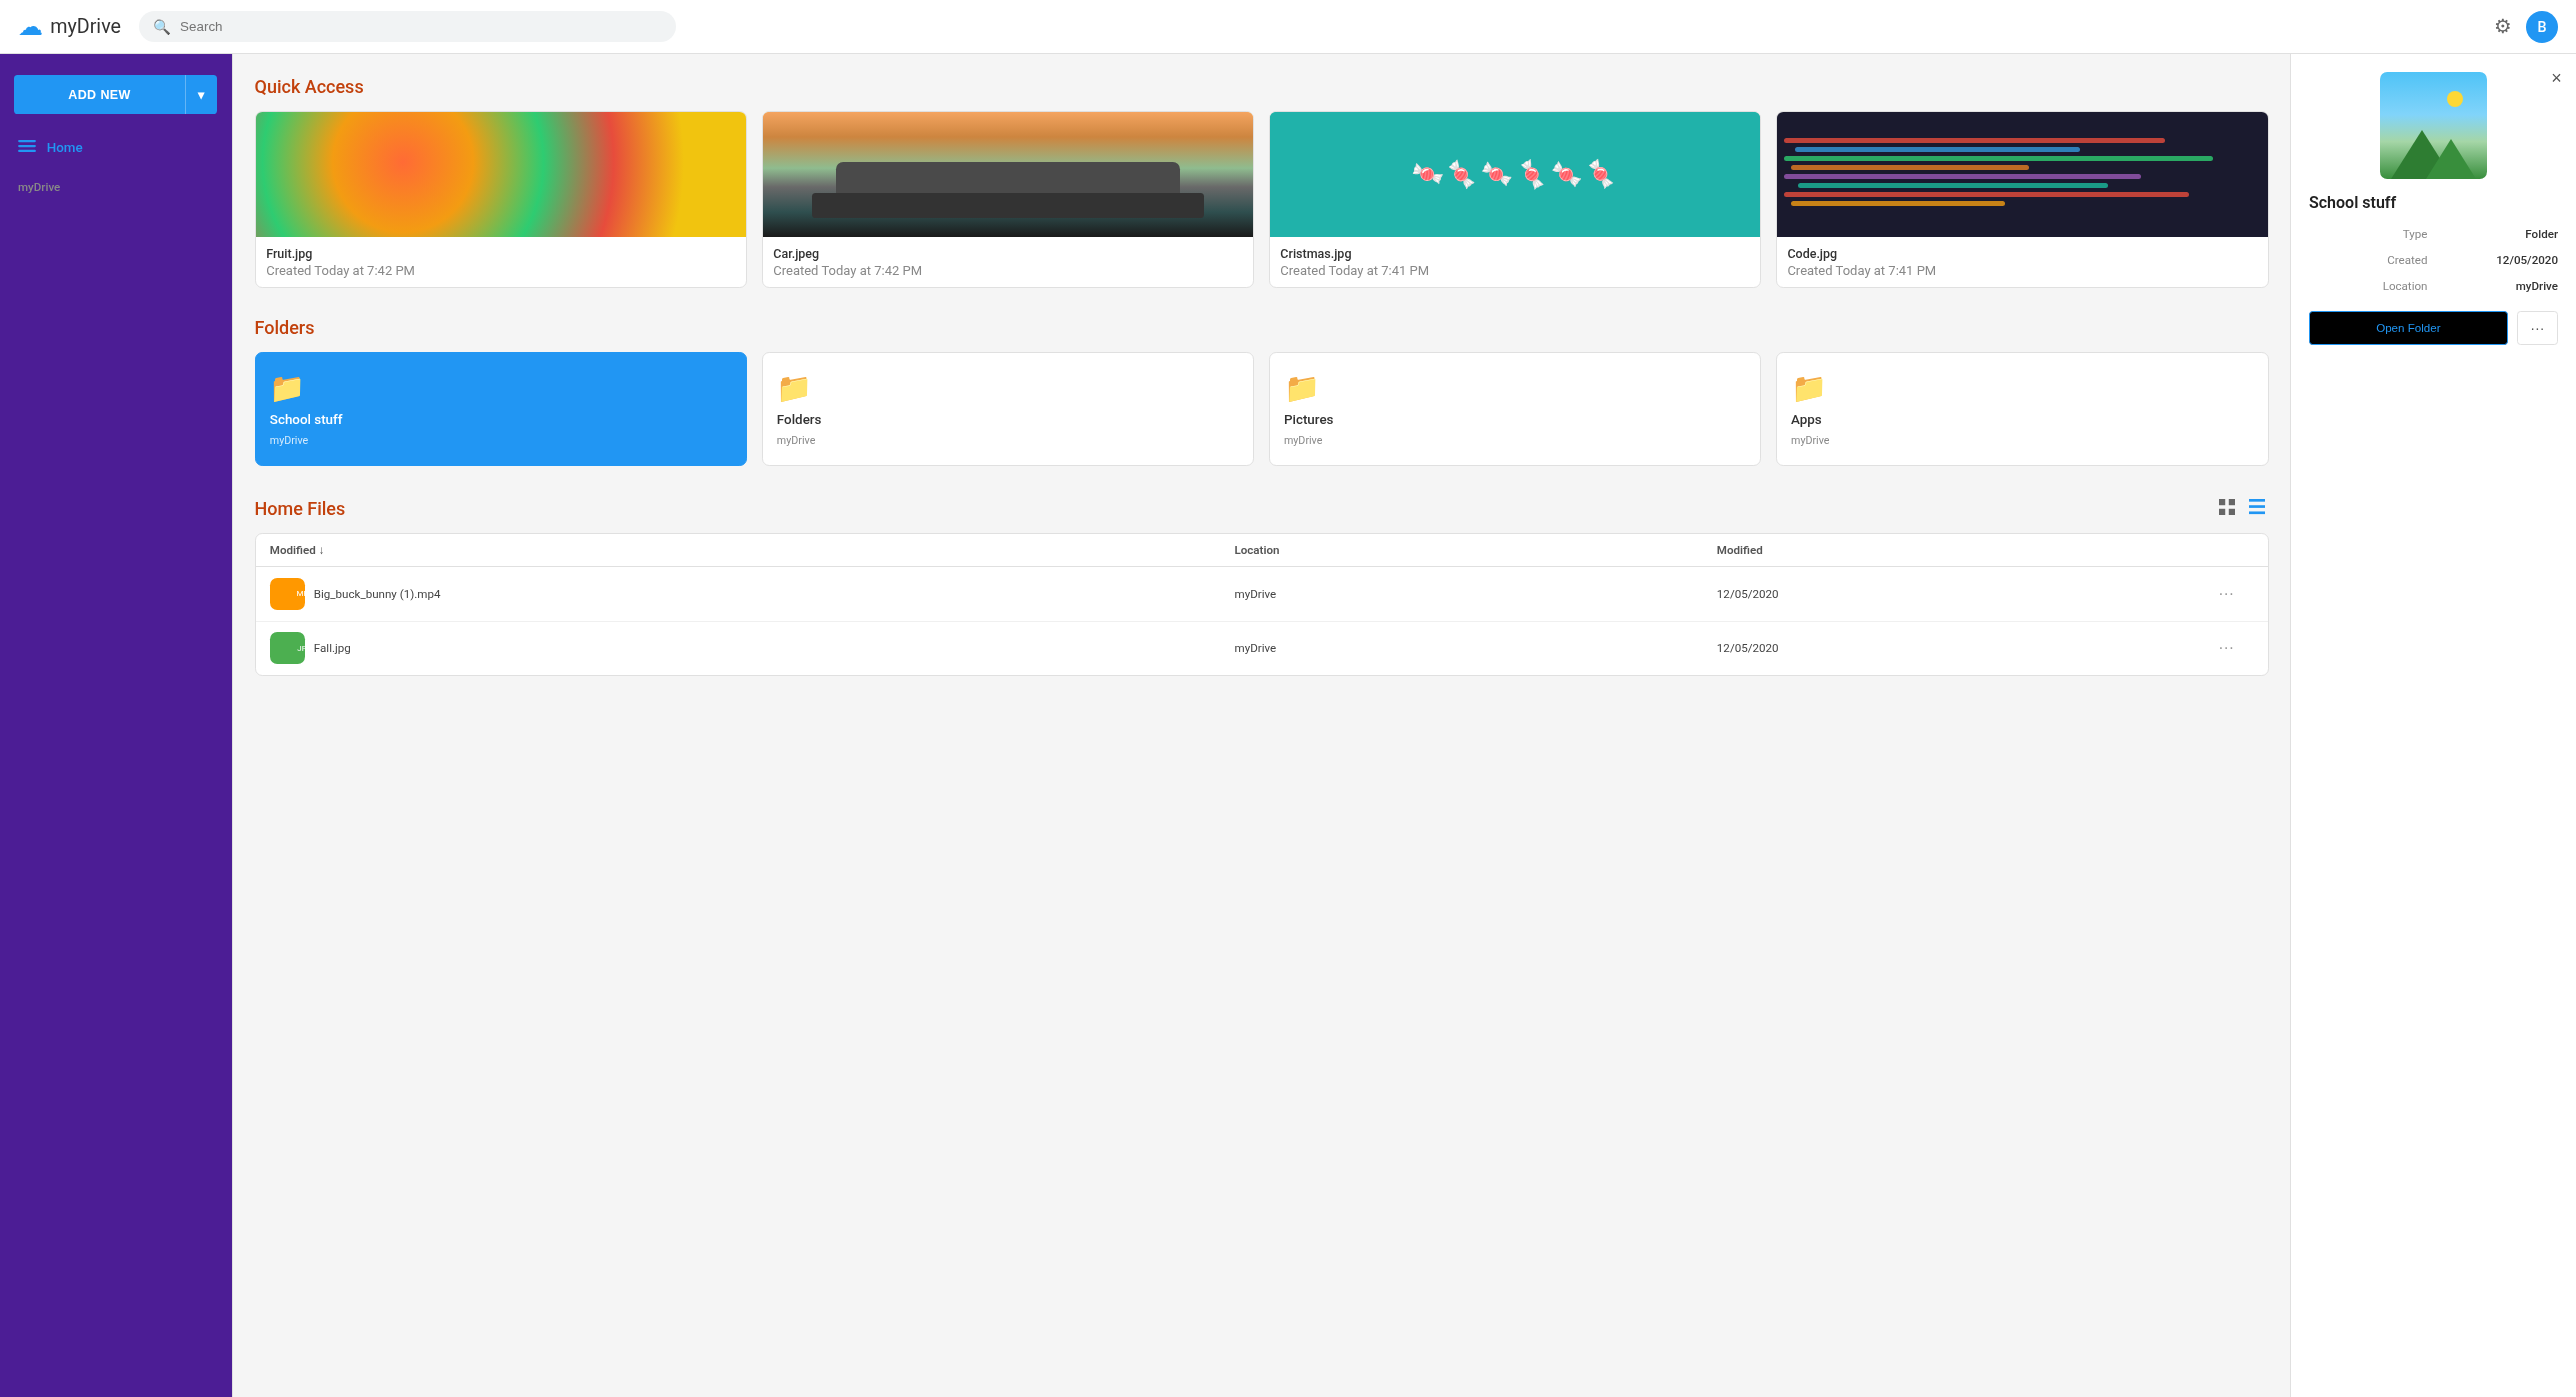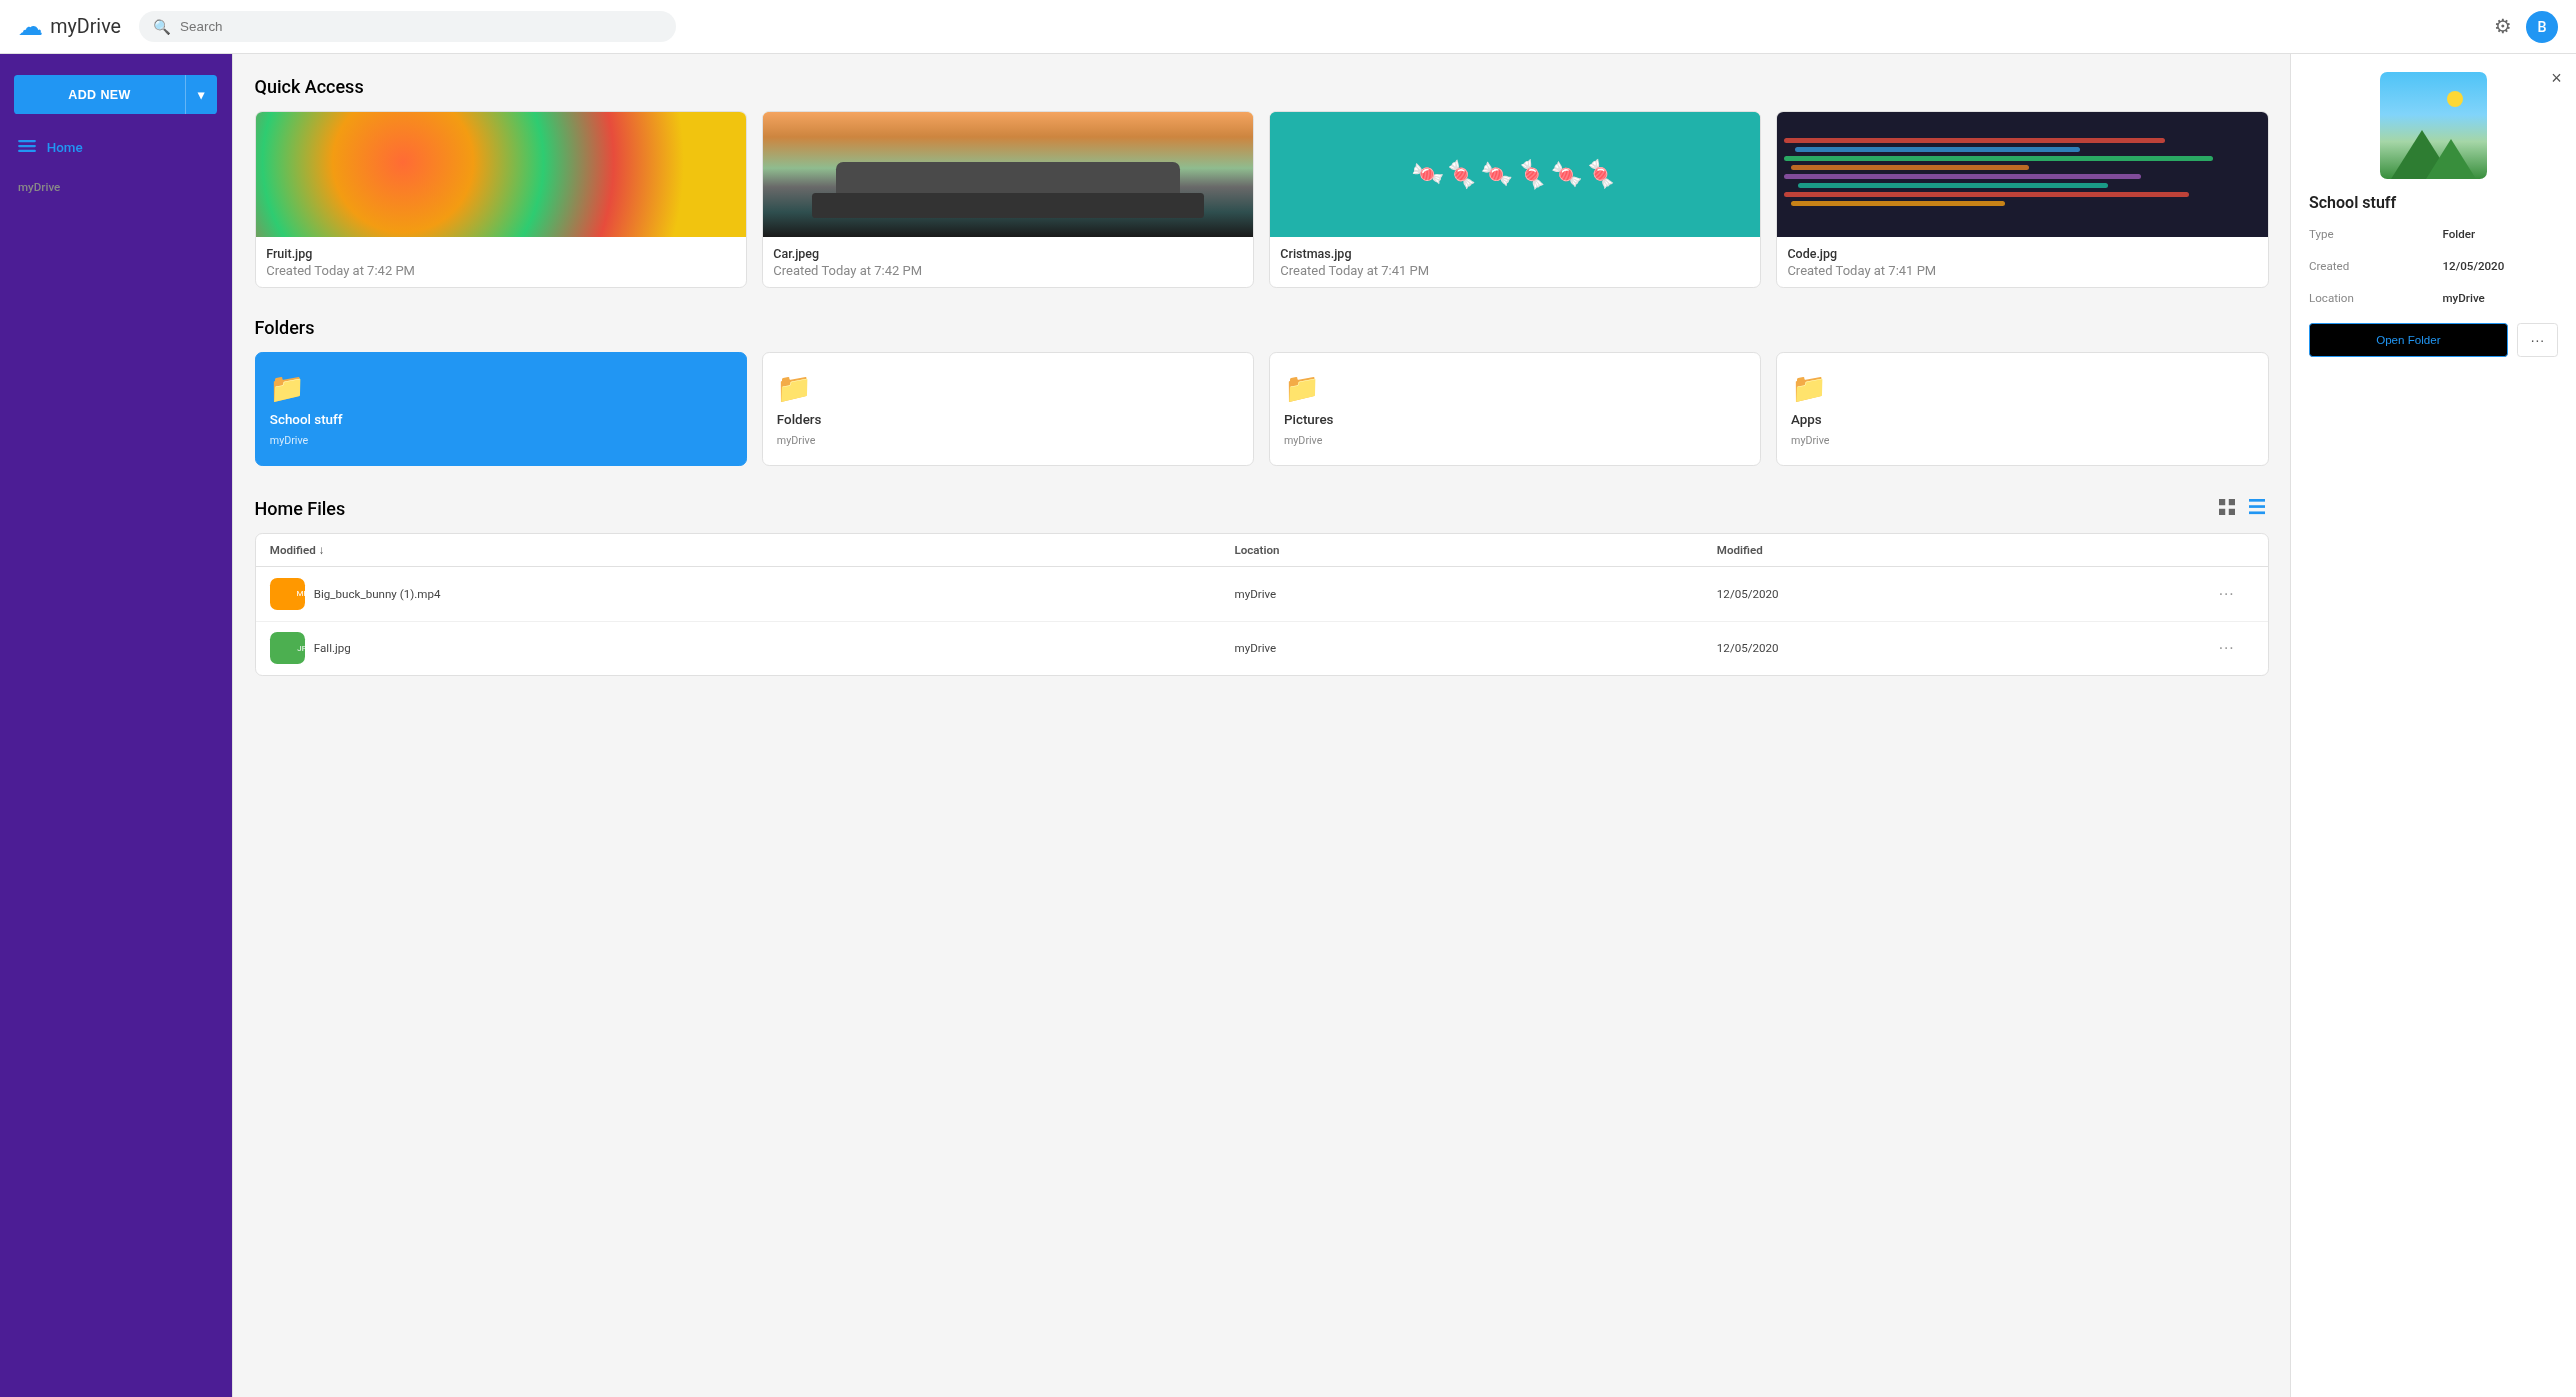--- a/index.html
+++ b/index.html
@@ -46,21 +46,21 @@
       cursor: pointer; color: #2196F3; font-size: 13.4px; font-weight: 500;
     }
     .nav-item .nav-icon { font-size: 16px; }
     .sidebar-label { padding: 14.3px 18px 7.2px; color: #888; font-size: 11.6px; font-weight: 500; }
 
     
     .main { margin-left: 233px; padding: 21.5px; flex: 1; margin-right: 0; }
     .main.panel-open { margin-right: 286px; }
 
     
-    .section-title { font-size: 18px; font-weight: 500; margin-bottom: 14.3px; color: #000000; }
+    .section-title { font-size: 18px; font-weight: 500; margin-bottom: 14.3px; color: #c2410c; }
 
     
     .quick-access-grid { display: grid; grid-template-columns: repeat(4, 1fr); gap: 14.3px; margin-bottom: 29px; }
     .qa-card {
       background: #fff; border: 0.9px solid #e0e0e0; border-radius: 7.2px; overflow: hidden; cursor: pointer;
     }
     .qa-info { padding: 9px 10.7px; }
     .qa-name { font-size: 12.5px; font-weight: 500; color: #333; }
     .qa-date { font-size: 13px; color: #888; margin-top: 1.8px; }
 
@@ -108,21 +108,21 @@
     .panel-preview { width: 107px; height: 107px; margin: 0 auto 14.3px; border-radius: 7.2px; overflow: hidden; }
     
     .mountain-scene { width: 100%; height: 100%; position: relative; overflow: hidden;
       background: linear-gradient(180deg, #4fc3f7 0%, #81d4fa 40%, #a5d6a7 65%, #388e3c 100%);
     }
     .sun { position: absolute; top: 18%; right: 22%; width: 16px; height: 16px; background: #FDD835; border-radius: 50%; }
     .mountain1 { position: absolute; bottom: 0; left: 10%; width: 0; height: 0; border-left: 31px solid transparent; border-right: 31px solid transparent; border-bottom: 49px solid #2e7d32; }
     .mountain2 { position: absolute; bottom: 0; right: 10%; width: 0; height: 0; border-left: 25px solid transparent; border-right: 25px solid transparent; border-bottom: 40px solid #388e3c; }
 
     .panel-title { font-size: 16px; font-weight: 600; text-align: left; margin-bottom: 14.3px; color: #222; }
-    .panel-meta { display: grid; grid-template-columns: 1fr 1fr; gap: 18px; margin-bottom: 18px; }
+    .panel-meta { display: grid; grid-template-columns: 1fr 1fr; gap: 12px; margin-bottom: 18px; text-align: right; }
     .meta-label { font-size: 11.6px; color: #888; }
     .meta-value { font-size: 11.6px; color: #333; font-weight: 500; }
     .panel-actions { display: flex; gap: 9px; }
     .open-folder-btn {
       flex: 1; padding: 8px 14.3px; border: 0.9px solid #2196F3; border-radius: 3.6px;
       background: #000000; color: #2196F3; cursor: pointer; font-size: 11.6px; font-weight: 500;
     }
     .more-options-btn {
       padding: 8px 12.5px; border: 0.9px solid #e0e0e0; border-radius: 3.6px;
       background: #fff; cursor: pointer; color: #555; font-size: 14.3px;

